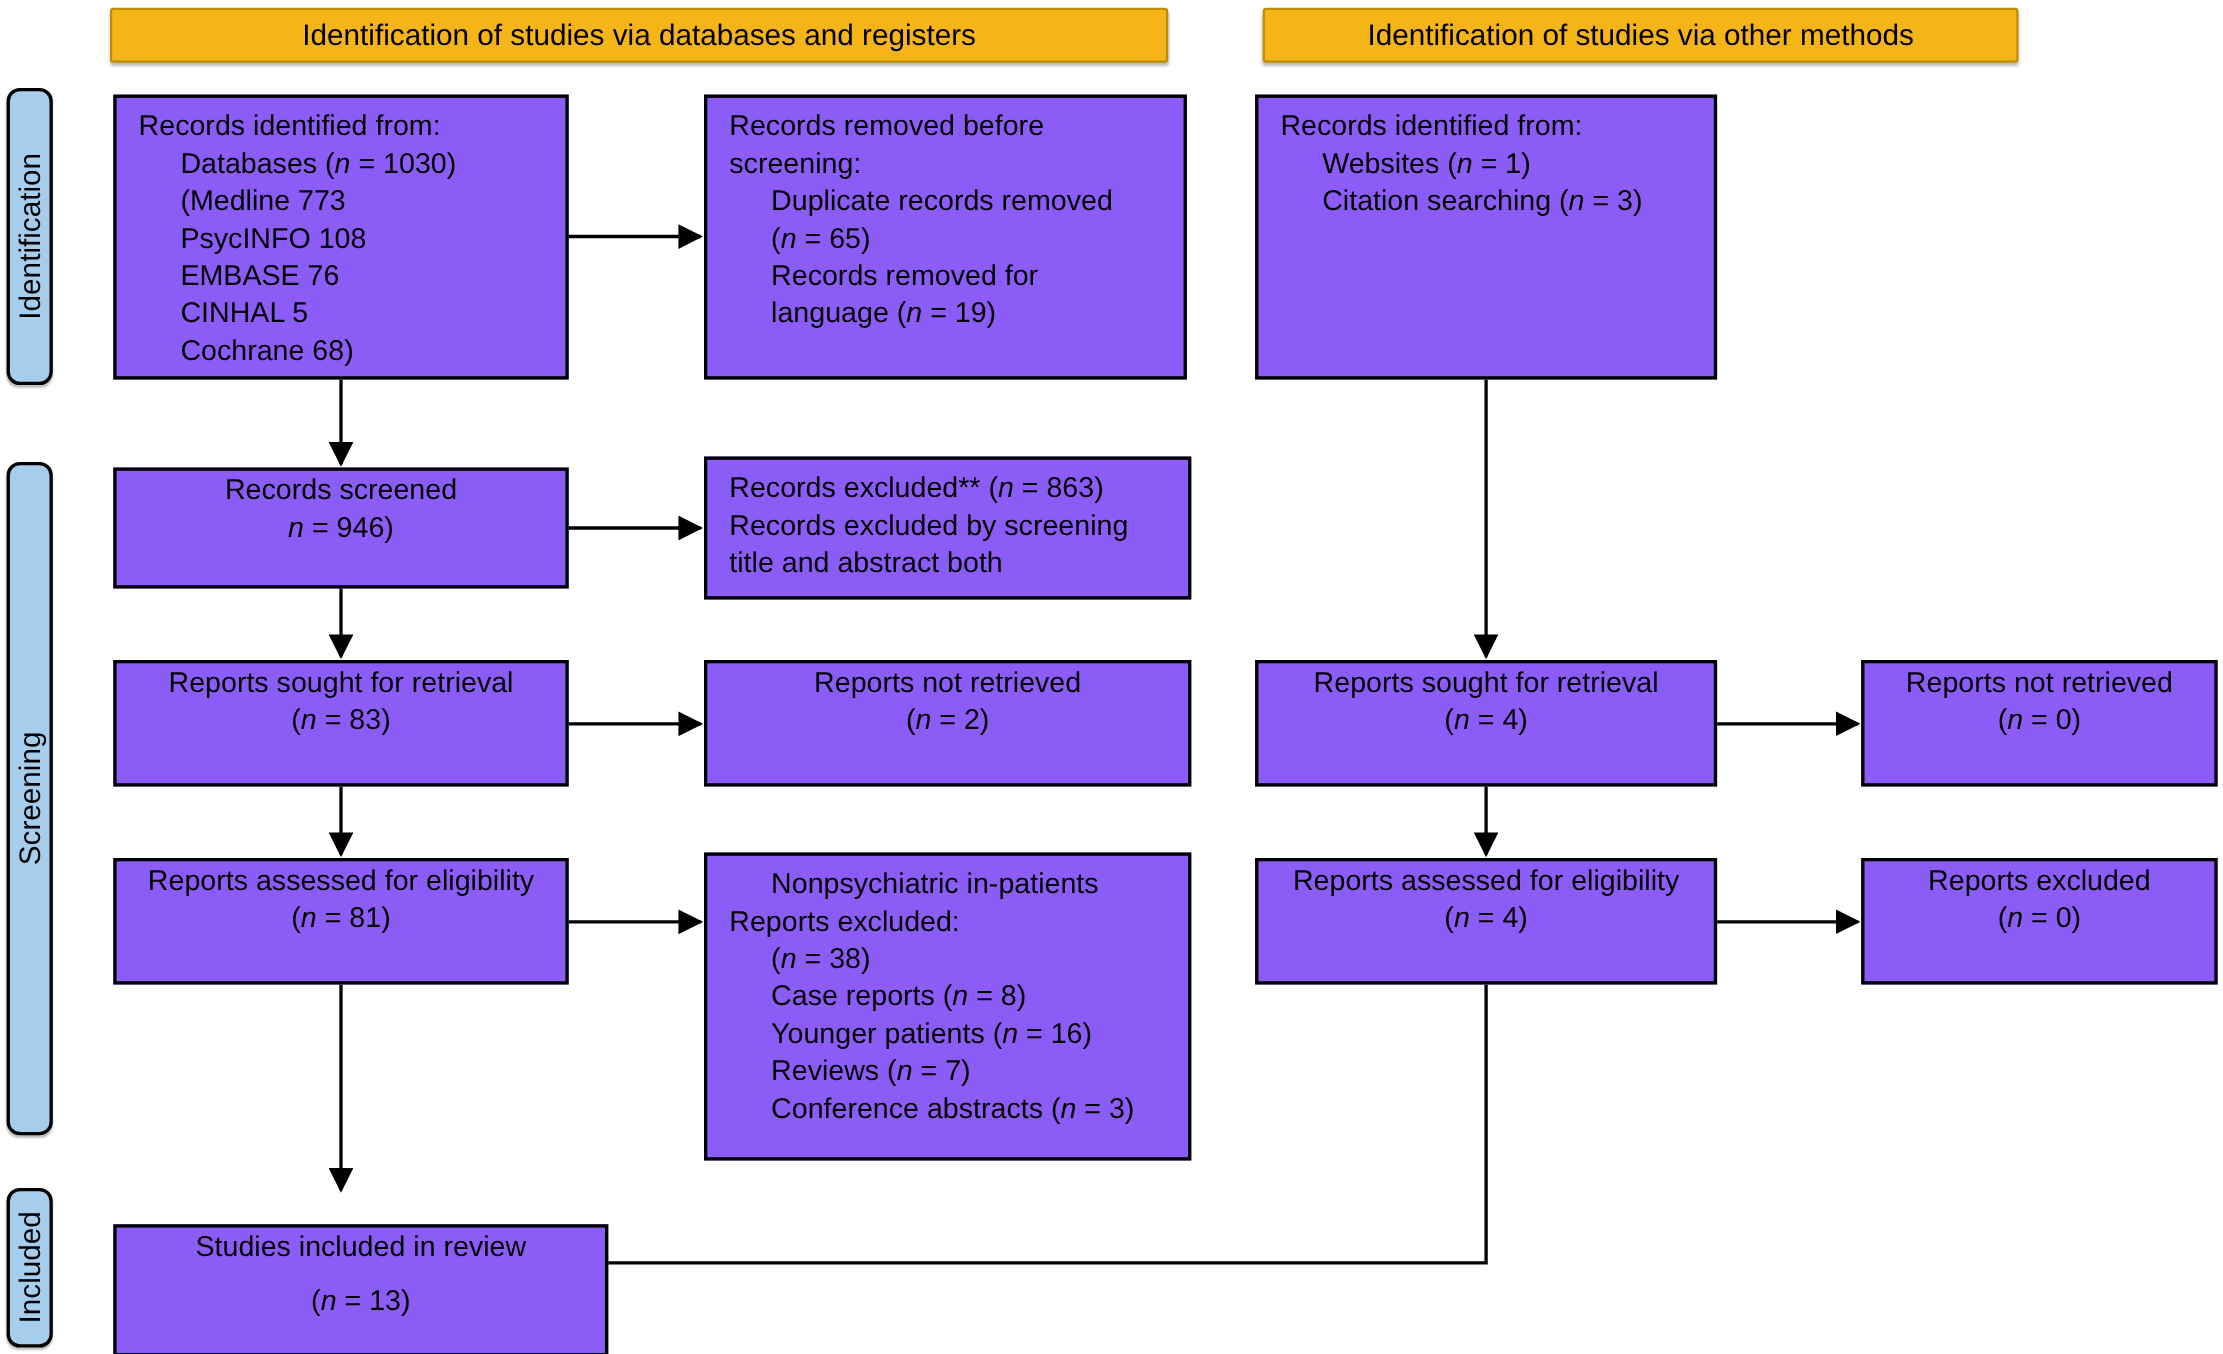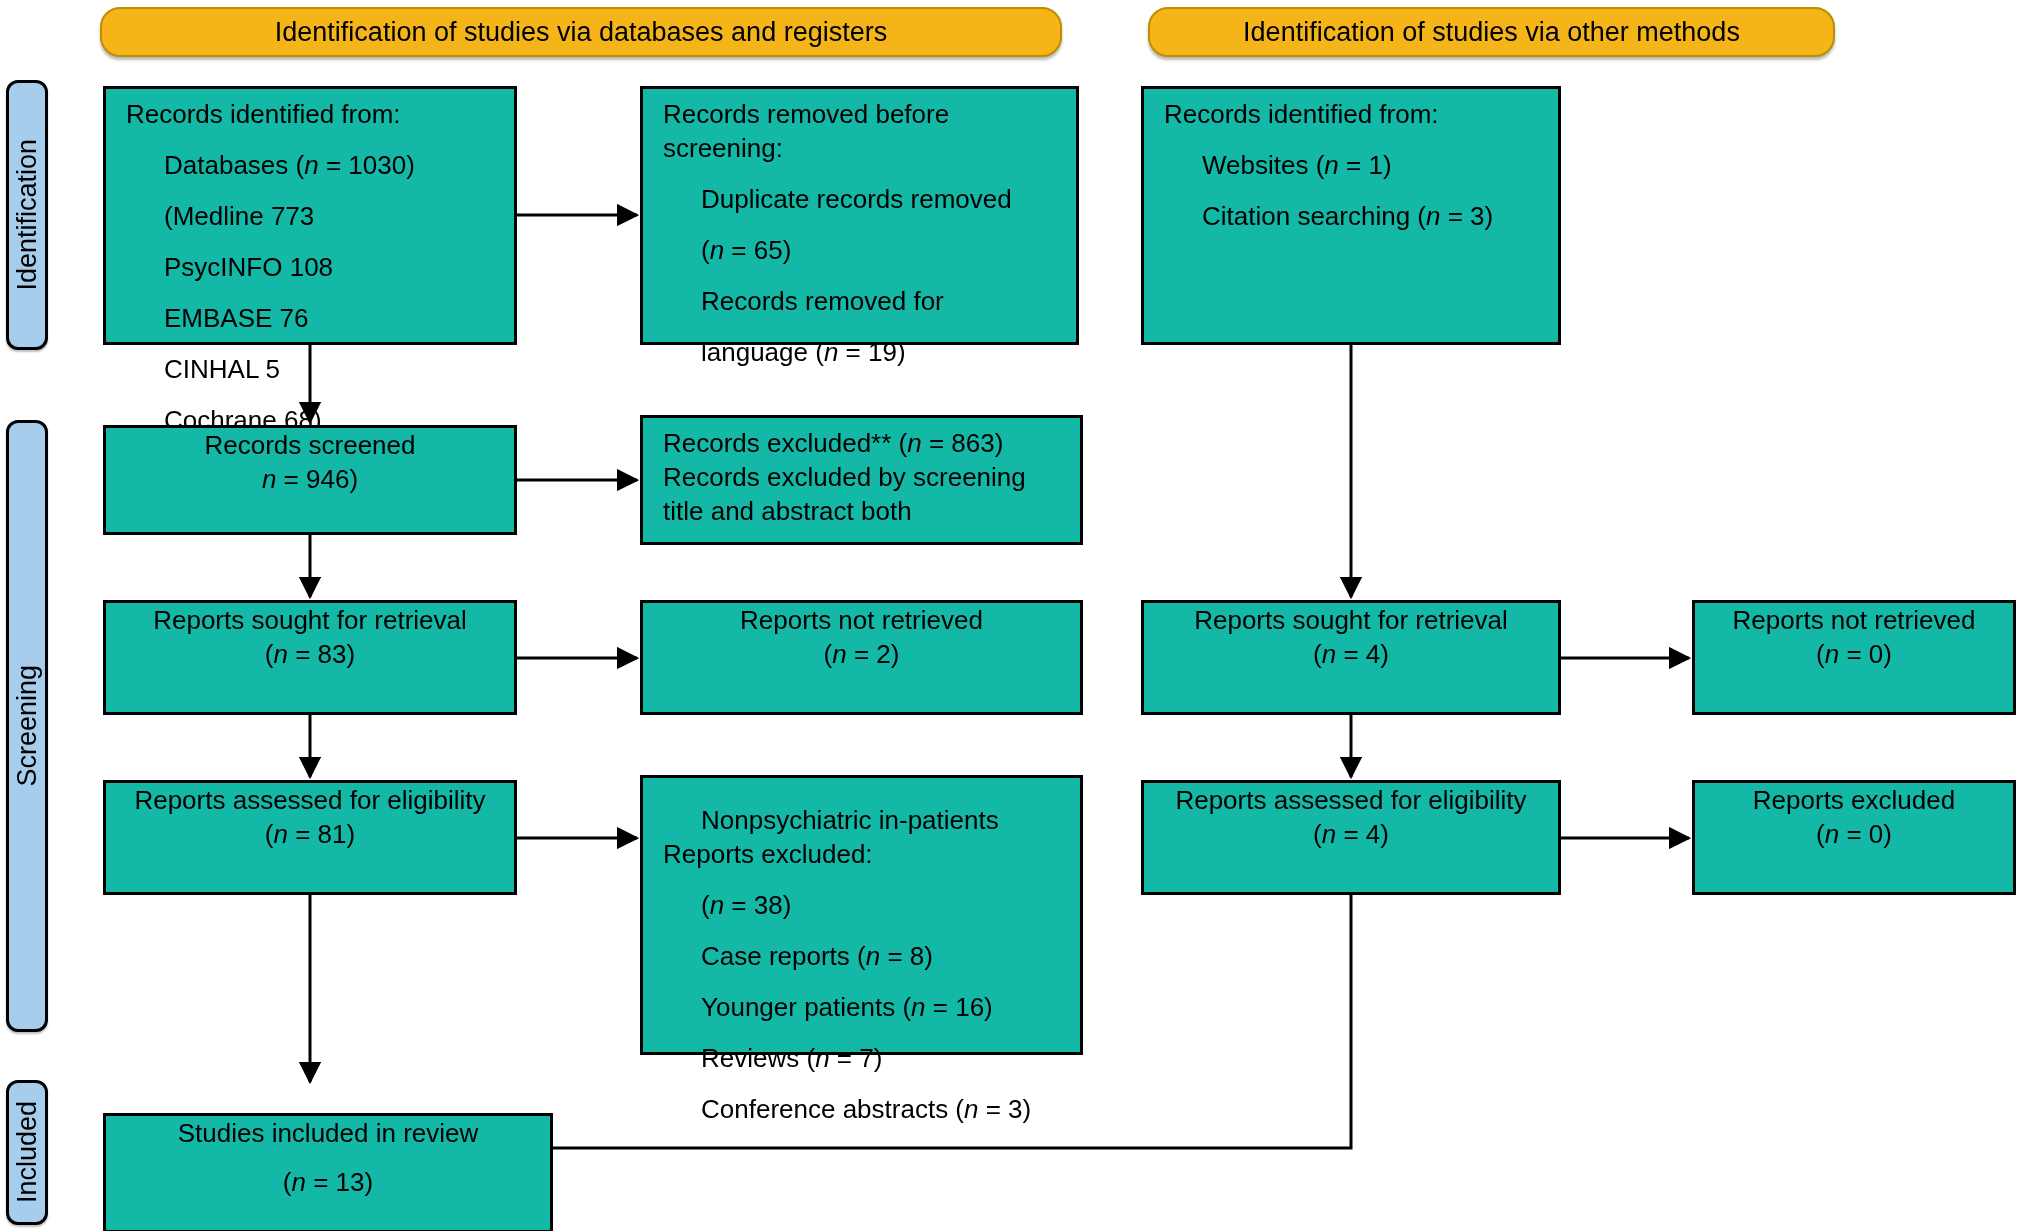--- a/index.html
+++ b/index.html
@@ -8,21 +8,21 @@
     font-family:"Liberation Sans", sans-serif;color:#000;
   }
   .canvas{position:absolute;inset:0;}
   svg.arrows{position:absolute;left:0;top:0;pointer-events:none;}
   svg.arrows path{stroke:var(--arrow,#000);stroke-width:3;fill:none;}
 
   .banner{
     position:absolute;top:7px;height:50px;box-sizing:border-box;
     background:var(--banner-fill,#F5B417);
     border:2px solid var(--banner-border,#BC8E00);
-    border-radius:20px;
+    border-radius:3px;
     box-shadow:0 3px 3px rgba(0,0,0,0.28);
     display:flex;align-items:center;justify-content:center;
     font-size:27px;
   }
   .banner.b-left{left:100px;width:962px;}
   .banner.b-right{left:1148px;width:687px;}
 
   .tab{
     position:absolute;left:6px;width:42px;box-sizing:border-box;
     background:var(--sidebar-fill,#A7CDED);
@@ -33,27 +33,27 @@
   }
   .tab .vtext{
     writing-mode:vertical-rl;transform:rotate(180deg);
     font-size:27px;white-space:nowrap;
   }
   .tab.t-identification{top:80px;height:270px;}
   .tab.t-screening{top:420px;height:612px;}
   .tab.t-included{top:1080px;height:145px;}
 
   .box{
-    position:absolute;box-sizing:border-box;background:#14b8a6;
+    position:absolute;box-sizing:border-box;background:#8b5cf6;
     border:3px solid var(--box-border,#000);
     font-size:26px;line-height:34px;
   }
   .box.center{display:flex;flex-direction:column;align-items:center;justify-content:flex-start;text-align:center;}
   .box.leftal{padding:8px 12px 8px 20px;text-align:left;}
-  .box .line.ind{padding-left:38px;margin-top:17px;}
+  .box .line.ind{padding-left:38px;}
 
   
   .bx-a1{left:103px;top:86px;width:414px;height:259px;}
   .bx-b1{left:640px;top:86px;width:439px;height:259px;}
   .bx-a2{left:103px;top:425px;width:414px;height:110px;}
   .bx-b2{left:640px;top:415px;width:443px;height:130px;}
   .bx-a3{left:103px;top:600px;width:414px;height:115px;}
   .bx-b3{left:640px;top:600px;width:443px;height:115px;}
   .bx-a4{left:103px;top:780px;width:414px;height:115px;}
   .bx-b4{left:640px;top:775px;width:443px;height:280px;}

